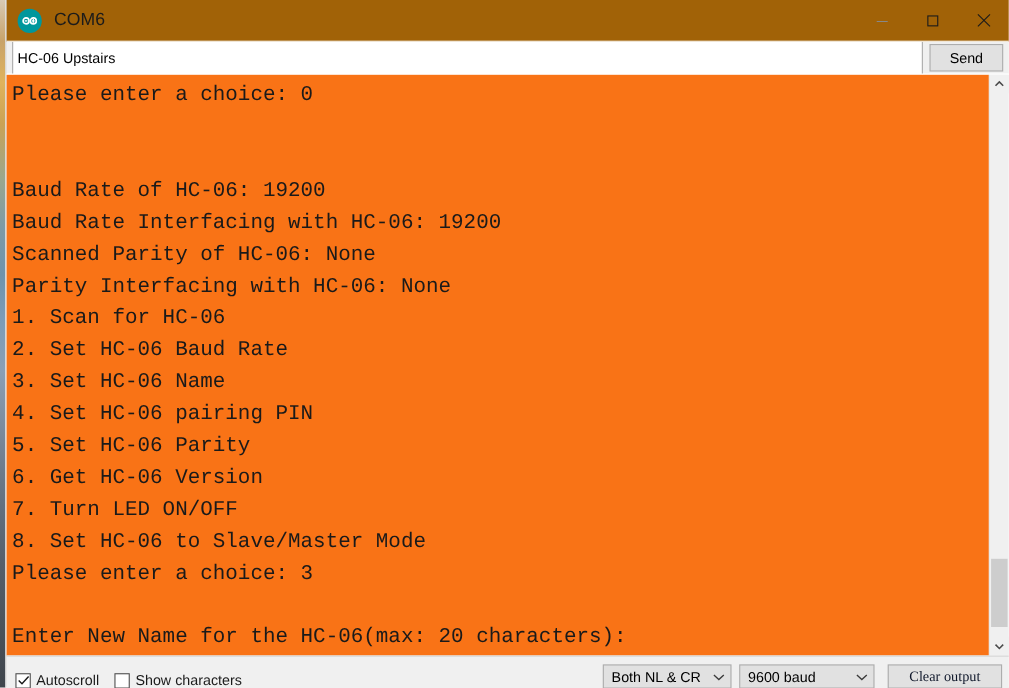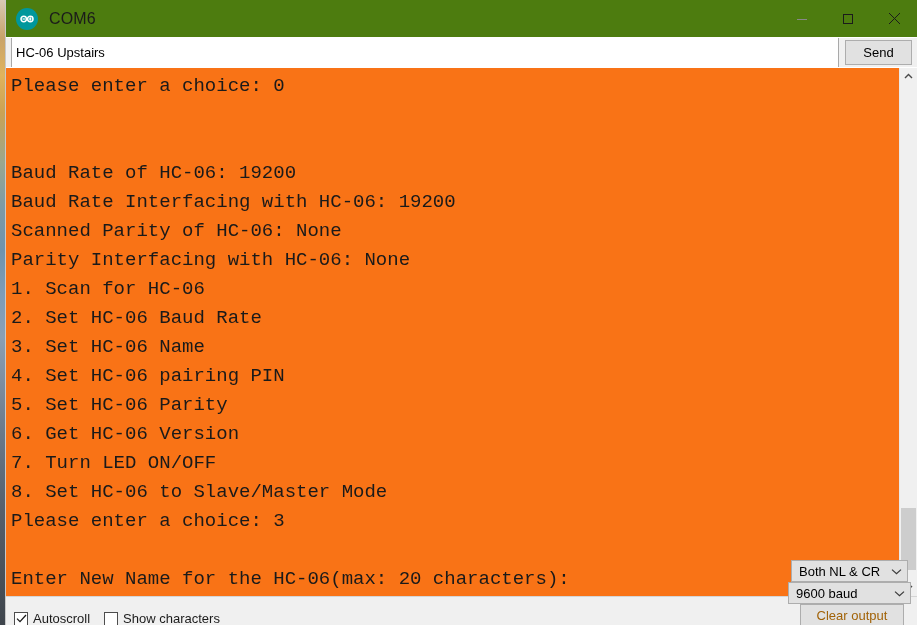--- a/index.html
+++ b/index.html
@@ -45,21 +45,21 @@
     background: #ffffff;
     z-index: 1;
     box-sizing: border-box;
     border-left: 1px solid #c8c8c8;
   }
 
   
   #title-bar {
     position: relative;
     height: 37px;
-    background: #4d7c0f;
+    background: #a16207;
     display: flex;
     align-items: center;
     border-bottom: 1px solid #ffffff;
   }
   #app-icon {
     width: 22px; height: 22px;
     margin-left: 10px;
     border-radius: 50%;
     background: #00979c;
     display: flex;
@@ -211,21 +211,20 @@
   .chk-label {
     font-size: 13px;
     color: #1b1b1b;
     margin-left: 5px;
     white-space: nowrap;
   }
   #status-right {
     margin-left: auto;
     display: flex;
     align-items: center;
-    flex-direction: column;
   }
   .sel {
     height: 22px;
     background: #e1e1e1;
     border: 1px solid #adadad;
     display: flex;
     align-items: center;
     padding: 0 5px 0 7px;
     box-sizing: border-box;
     margin-left: 7px;
@@ -242,25 +241,26 @@
   .sel-arrow svg { display: block; }
   #newline-select { width: 117px; }
   #baud-select { width: 123px; }
   #clear-output-button {
     height: 22px;
     width: 104px;
     margin-left: 12px;
     background: #e1e1e1;
     border: 1px solid #adadad;
     font-size: 13px;
-    color: #a16207;
-    display: flex;
-    align-items: center;
-    justify-content: center;
-    box-sizing: border-box;
+    color: #0f172a;
+    display: flex;
+    align-items: center;
+    justify-content: center;
+    box-sizing: border-box;
+    font-family: Liberation Serif, serif;
   }
 </style>
 </head>
 <body>
 
 <div id="wallpaper-strip"></div>
 
 <div id="app-window">
 
   <div id="title-bar">

